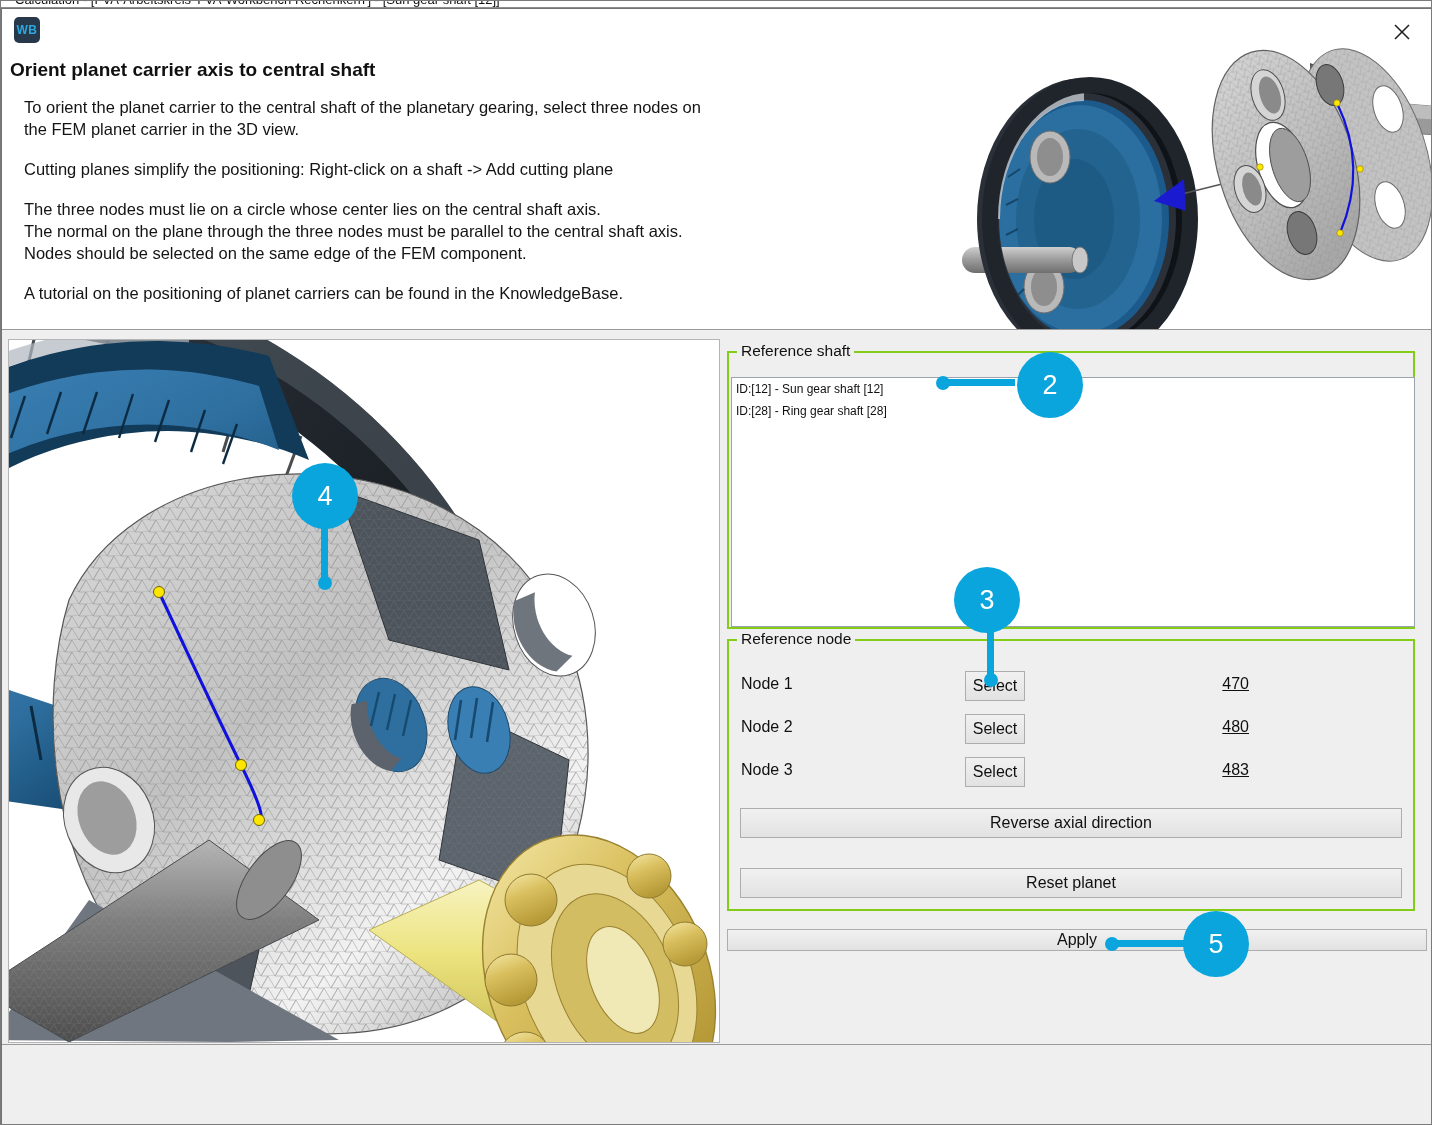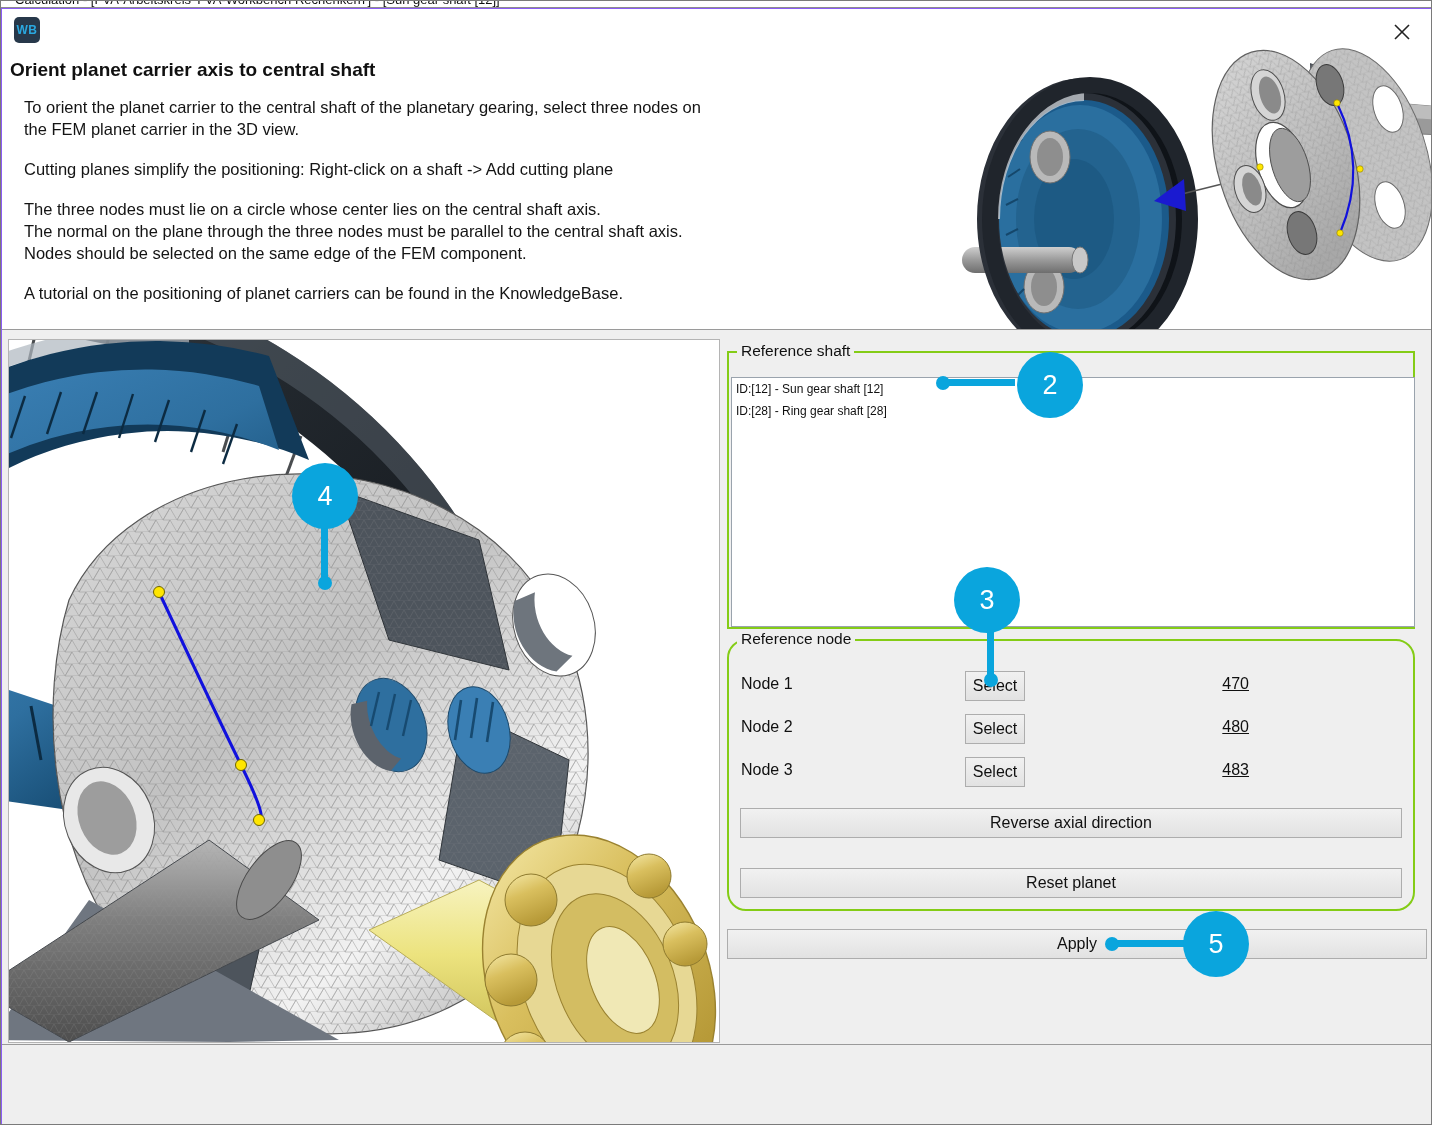--- a/index.html
+++ b/index.html
@@ -7,21 +7,21 @@
     width:1432px;height:1125px;
     background:#ffffff;
     font-family:"Liberation Sans", sans-serif;
     overflow:hidden;
     position:relative;
   }
   .win{
     position:absolute;left:0;top:0;width:1432px;height:1125px;
     border:1px solid #7a7a7a;
     box-sizing:border-box;
-    background:#8b5cf6;
+    background:#737373;
     overflow:hidden;
   }
   
   .titlestrip{
     position:absolute;left:0;top:0;width:1430px;height:7px;
     background:#ffffff;
     overflow:hidden;
     border-bottom:1px solid #8d8d8d;
     box-sizing:border-box;
   }
@@ -139,21 +139,21 @@
   .nodeval{
     position:absolute;left:450px;top:4px;width:70px;text-align:right;
     font-size:16px;color:#101010;
     font-family:"Liberation Sans", sans-serif;
     text-decoration:underline;
   }
   .wide-btn{
     position:absolute;left:11px;width:662px;height:30px;
   }
   .apply-btn{
-    position:absolute;left:0px;width:700px;height:30px;
+    position:absolute;left:0px;width:700px;height:22px;
   }
   
   .hr-bottom{
     position:absolute;left:1px;top:1043px;width:1429px;height:1px;
     background:#9a9a9a;
   }
   .bottombar{
     position:absolute;left:1px;top:1044px;width:1429px;height:80px;
     background:#efefef;
   }
@@ -490,21 +490,21 @@
   <div class="rightpanel">
 
     <div class="groupbox" style="left:0px;top:12px;width:688px;height:278px;">
       <span class="gb-legend">Reference shaft</span>
       <div class="listbox">
         <div class="listitem">ID:[12] - Sun gear shaft [12]</div>
         <div class="listitem">ID:[28] - Ring gear shaft [28]</div>
       </div>
     </div>
 
-    <div class="groupbox" style="left:0px;top:300px;width:688px;height:272px;border-radius:19px;">
+    <div class="groupbox" style="left:0px;top:300px;width:688px;height:272px;">
       <span class="gb-legend">Reference node</span>
 
       <div class="noderow" style="top:30px;">
         <span class="nodelabel">Node 1</span>
         <div class="btn btn-select">Select</div>
         <span class="nodeval">470</span>
       </div>
 
       <div class="noderow" style="top:73px;">
         <span class="nodelabel">Node 2</span>

